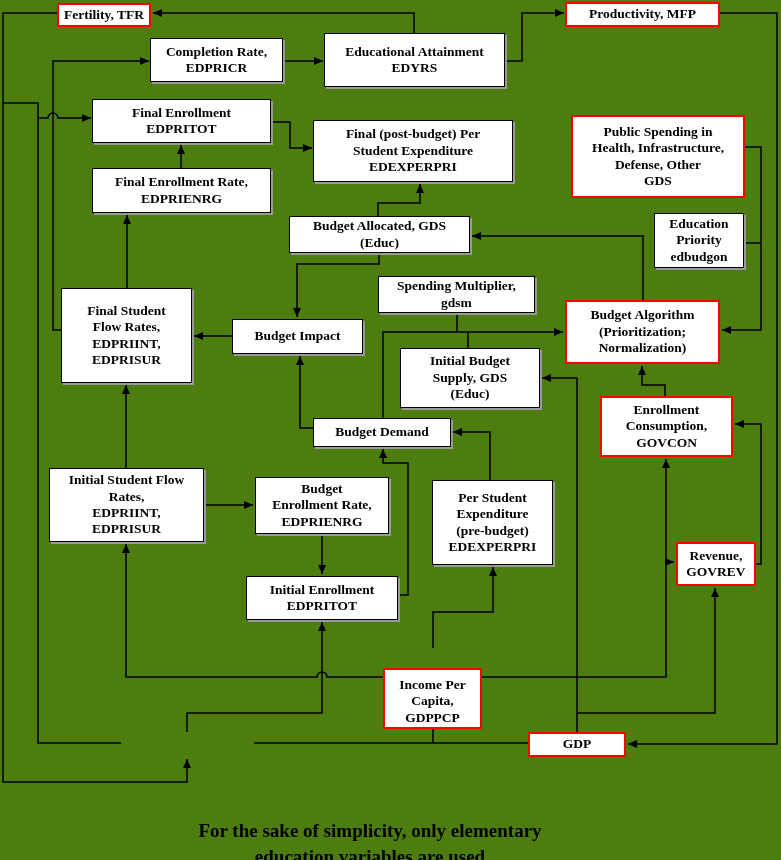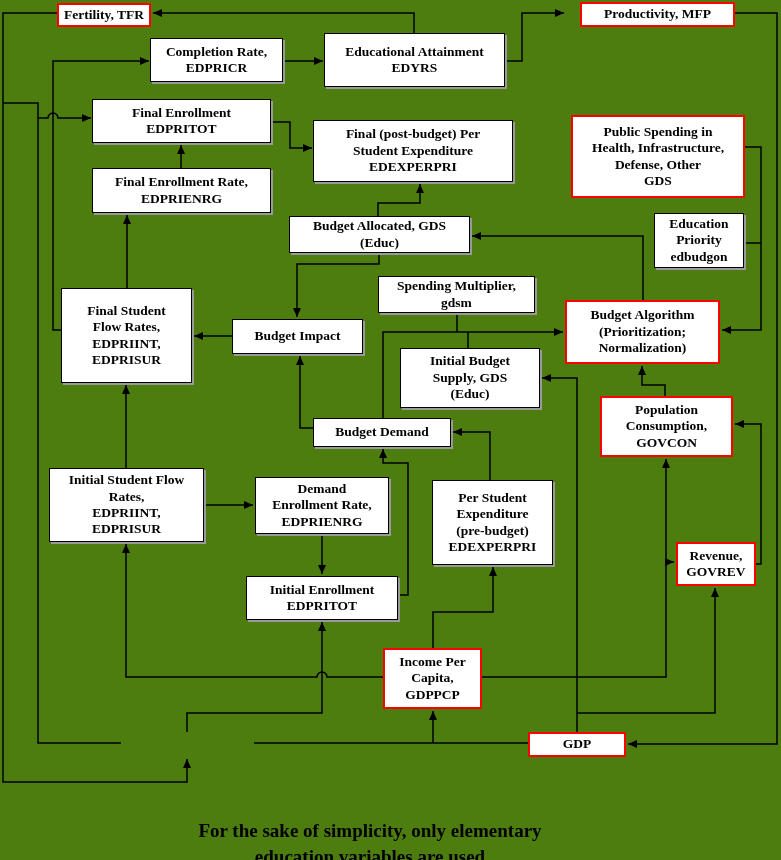--- a/index.html
+++ b/index.html
@@ -112,21 +112,21 @@
         <div>Fertility, TFR</div>
       </div>
       <div class="node black" style="left: 150px; top: 38px; width: 133px; height: 44px;">
         <div>Completion Rate,</div>
         <div>EDPRICR</div>
       </div>
       <div class="node black" style="left: 324px; top: 33px; width: 181px; height: 54px;">
         <div>Educational Attainment</div>
         <div>EDYRS</div>
       </div>
-      <div class="node red" style="left: 565px; top: 2px; width: 155px; height: 25px; margin-left: 15px;">
+      <div class="node red" style="left: 565px; top: 2px; width: 155px; height: 25px;">
         <div>Productivity, MFP</div>
       </div>
       <div class="node black" style="left: 92px; top: 99px; width: 179px; height: 44px;">
         <div>Final Enrollment</div>
         <div>EDPRITOT</div>
       </div>
       <div class="node black" style="left: 313px; top: 120px; width: 200px; height: 62px;">
         <div>Final (post-budget) Per</div>
         <div>Student Expenditure</div>
         <div>EDEXPERPRI</div>
@@ -167,53 +167,53 @@
         <div>Budget Algorithm</div>
         <div>(Prioritization;</div>
         <div>Normalization)</div>
       </div>
       <div class="node black" style="left: 400px; top: 348px; width: 140px; height: 60px;">
         <div>Initial Budget</div>
         <div>Supply, GDS</div>
         <div>(Educ)</div>
       </div>
       <div class="node red" style="left: 600px; top: 396px; width: 133px; height: 61px;">
-        <div>Population</div>
+        <div>Enrollment</div>
         <div>Consumption,</div>
         <div>GOVCON</div>
       </div>
       <div class="node black" style="left: 313px; top: 418px; width: 138px; height: 29px;">
         <div>Budget Demand</div>
       </div>
       <div class="node black" style="left: 49px; top: 468px; width: 155px; height: 74px;">
         <div>Initial Student Flow</div>
         <div>Rates,</div>
         <div>EDPRIINT,</div>
         <div>EDPRISUR</div>
       </div>
       <div class="node black" style="left: 255px; top: 477px; width: 134px; height: 57px;">
-        <div>Demand</div>
+        <div>Budget</div>
         <div>Enrollment Rate,</div>
         <div>EDPRIENRG</div>
       </div>
       <div class="node black" style="left: 432px; top: 480px; width: 121px; height: 85px;">
         <div>Per Student</div>
         <div>Expenditure</div>
         <div>(pre-budget)</div>
         <div>EDEXPERPRI</div>
       </div>
       <div class="node red" style="left: 676px; top: 542px; width: 80px; height: 44px;">
         <div>Revenue,</div>
         <div>GOVREV</div>
       </div>
       <div class="node black" style="left: 246px; top: 576px; width: 152px; height: 44px; text-align: center;">
         <div>Initial Enrollment</div>
         <div>EDPRITOT</div>
       </div>
-      <div class="node red" style="left: 383px; top: 648px; width: 99px; height: 61px;">
+      <div class="node red" style="left: 383px; top: 668px; width: 99px; height: 61px; justify-content: flex-end;">
         <div>Income Per</div>
         <div>Capita,</div>
         <div>GDPPCP</div>
       </div>
       <div class="node red" style="left: 528px; top: 732px; width: 98px; height: 25px;">
         <div>GDP</div>
       </div>
     </div>
   <div id="caption">
     <div>For the sake of simplicity, only elementary</div>

